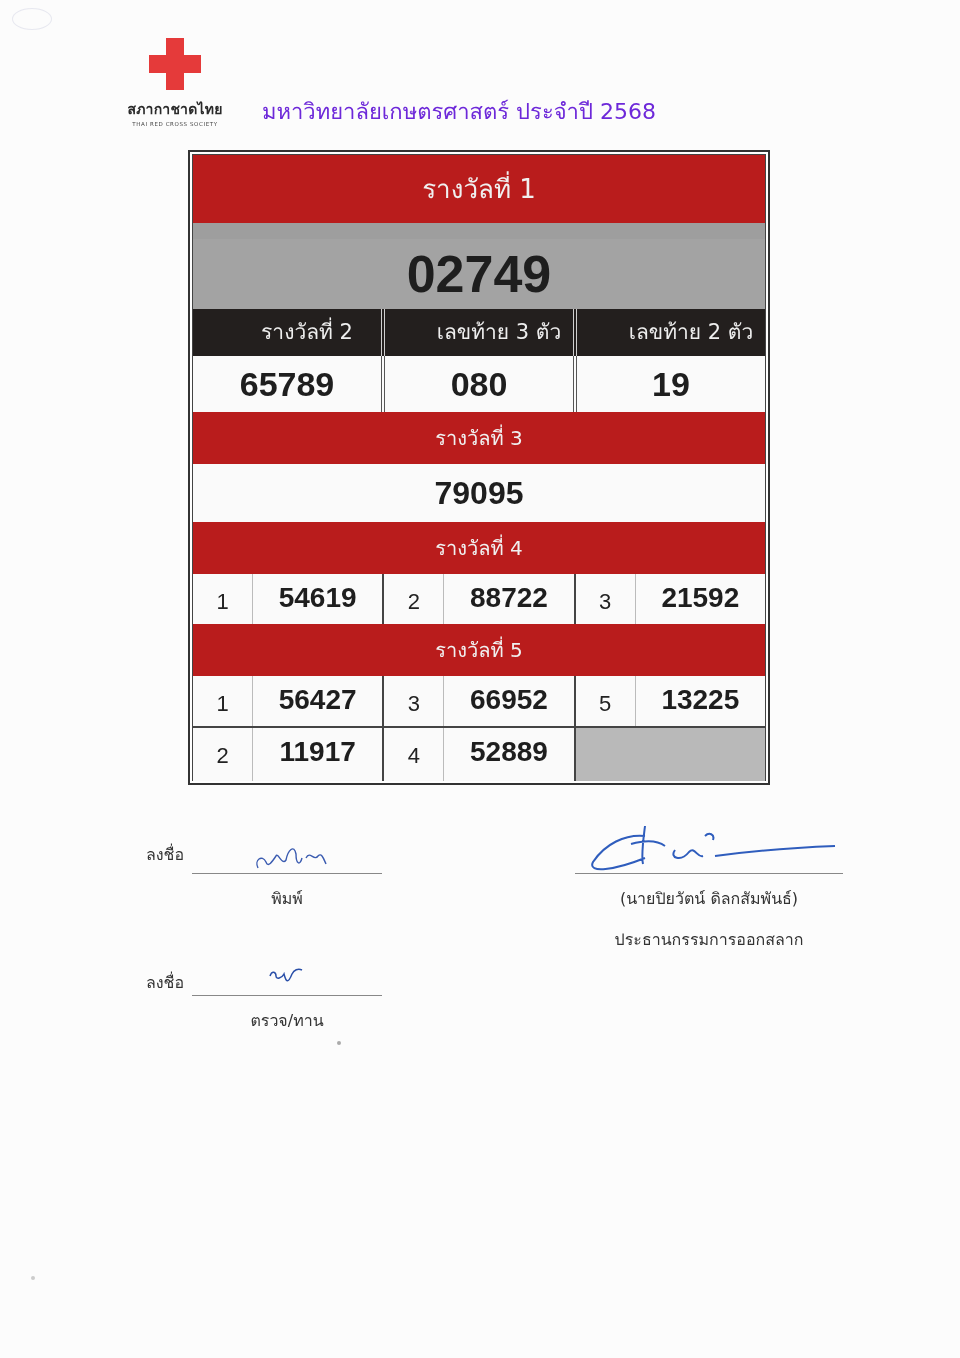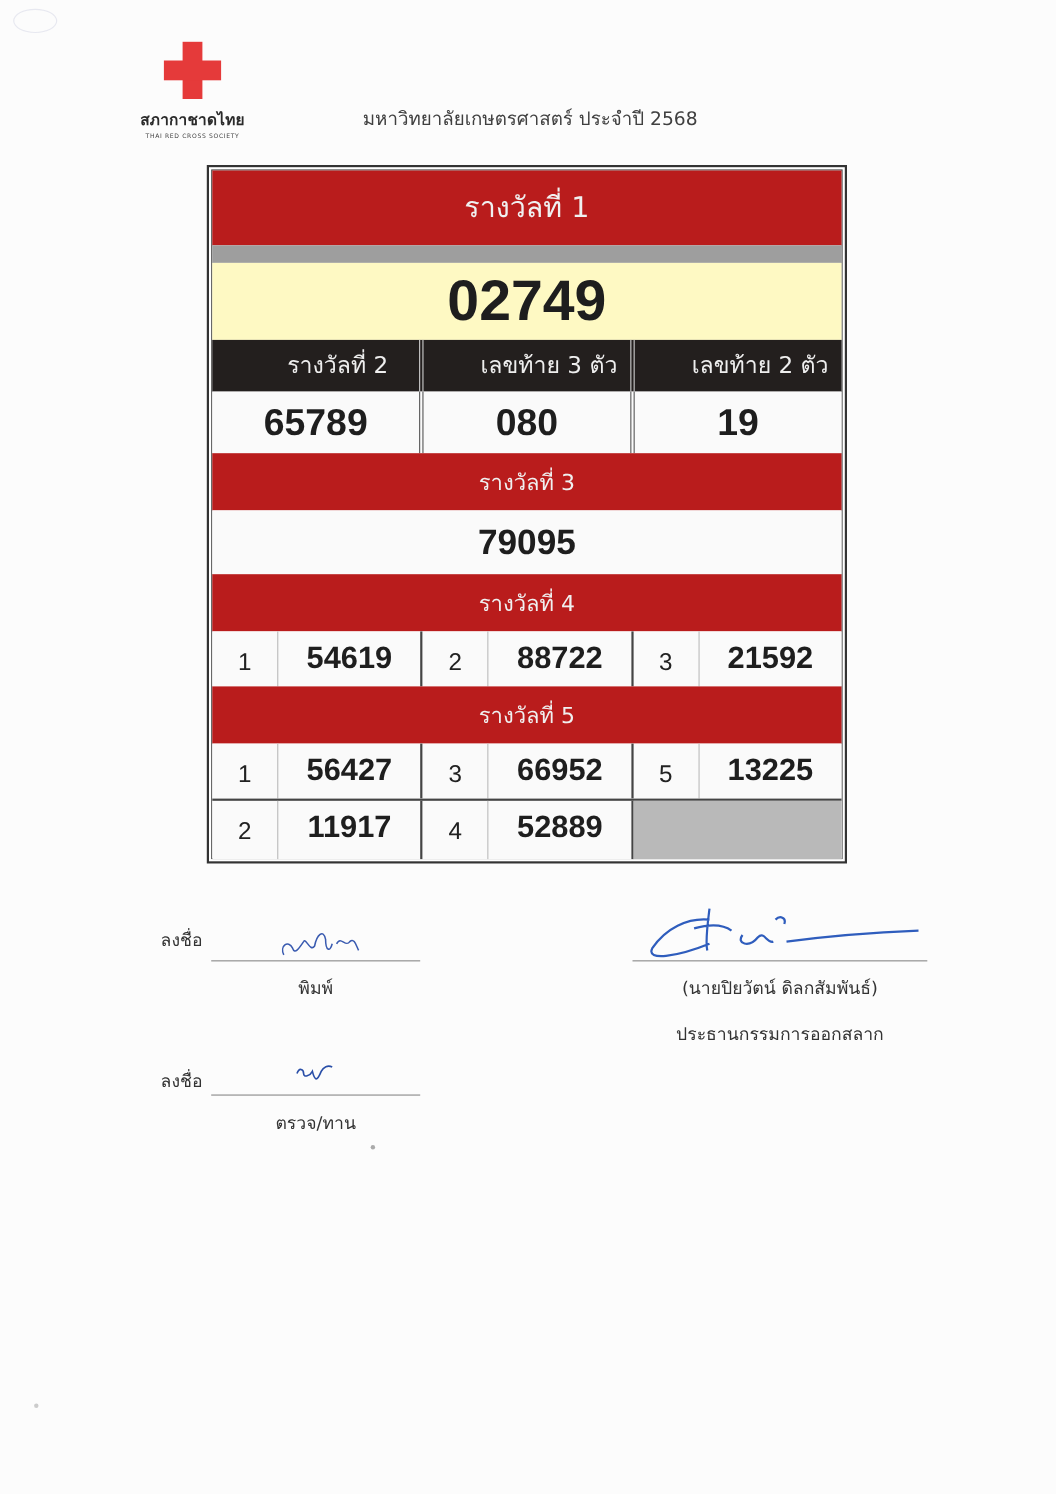--- a/index.html
+++ b/index.html
@@ -11,32 +11,32 @@
     
     .logo { position: absolute; left: 110px; top: 38px; width: 130px; text-align: center; }
     .cross { position: relative; width: 52px; height: 52px; margin: 0 auto; }
     .cross .v { position: absolute; left: 17px; top: 0; width: 18px; height: 52px; background: #e53a3a; }
     .cross .h { position: absolute; left: 0; top: 17px; width: 52px; height: 18px; background: #e53a3a; }
     .logo-th { margin-top: 8px; font-size: 14px; font-weight: bold; color: #2a2a2a; letter-spacing: 0.2px; }
     .logo-en { font-size: 5.5px; color: #444; letter-spacing: 0.6px; margin-top: 1px; }
 
     
     .title1 { position: absolute; left: 270px; width: 420px; top: 48px; text-align: center; font-size: 22px; color: #2b2b2b; }
-    .title2 { position: absolute; left: 262px; width: 440px; top: 94px; text-align: center; font-size: 17px; color: #404040; }
+    .title2 { position: absolute; left: 262px; width: 440px; top: 94px; text-align: left; font-size: 22px; color: #6d28d9; }
 
     
     .results { position: absolute; left: 188px; top: 150px; width: 582px; height: 635px;
                border: 2px solid #333; padding: 2px; background: #fff; }
     .results-inner { position: relative; width: 100%; height: 100%; border: 1px solid #444; }
 
     .band { position: absolute; left: 0; right: 0; background: #b91c1c; color: #f0f0f0; text-align: center; }
     .band.big { top: 0; height: 68px; font-size: 26px; line-height: 68px; }
     .grey-strip { position: absolute; left: 0; right: 0; top: 68px; height: 16px; background: #9e9e9e; }
     .first-num { position: absolute; left: 0; right: 0; top: 84px; height: 70px; line-height: 70px; text-align: center;
-                 font-family: "Liberation Sans", sans-serif; font-weight: bold; font-size: 52px; color: #1e1e1e; background: #fef9c3; }
+                 font-family: "Liberation Sans", sans-serif; font-weight: bold; font-size: 52px; color: #1e1e1e; background: #a3a3a3; }
 
     .row3hdr { position: absolute; left: 0; right: 0; top: 154px; height: 47px; background: #231f1e; display: flex; }
     .row3hdr .c, .row3val .c { flex: 1; text-align: center; }
     .row3hdr .c { color: #eee; font-size: 21px; line-height: 47px; border-right: 4px double #cfcfcf; padding-left: 40px; }
     .row3hdr .c:last-child, .row3val .c:last-child { border-right: none; }
     .row3val { position: absolute; left: 0; right: 0; top: 201px; height: 56px; display: flex; background: #fafafa; }
     .row3val .c { font-family: "Liberation Sans", sans-serif; font-weight: bold; font-size: 34px; line-height: 56px; color: #1e1e1e;
                   border-right: 4px double #555; }
 
     .band.mid { height: 52px; font-size: 20px; line-height: 52px; }

